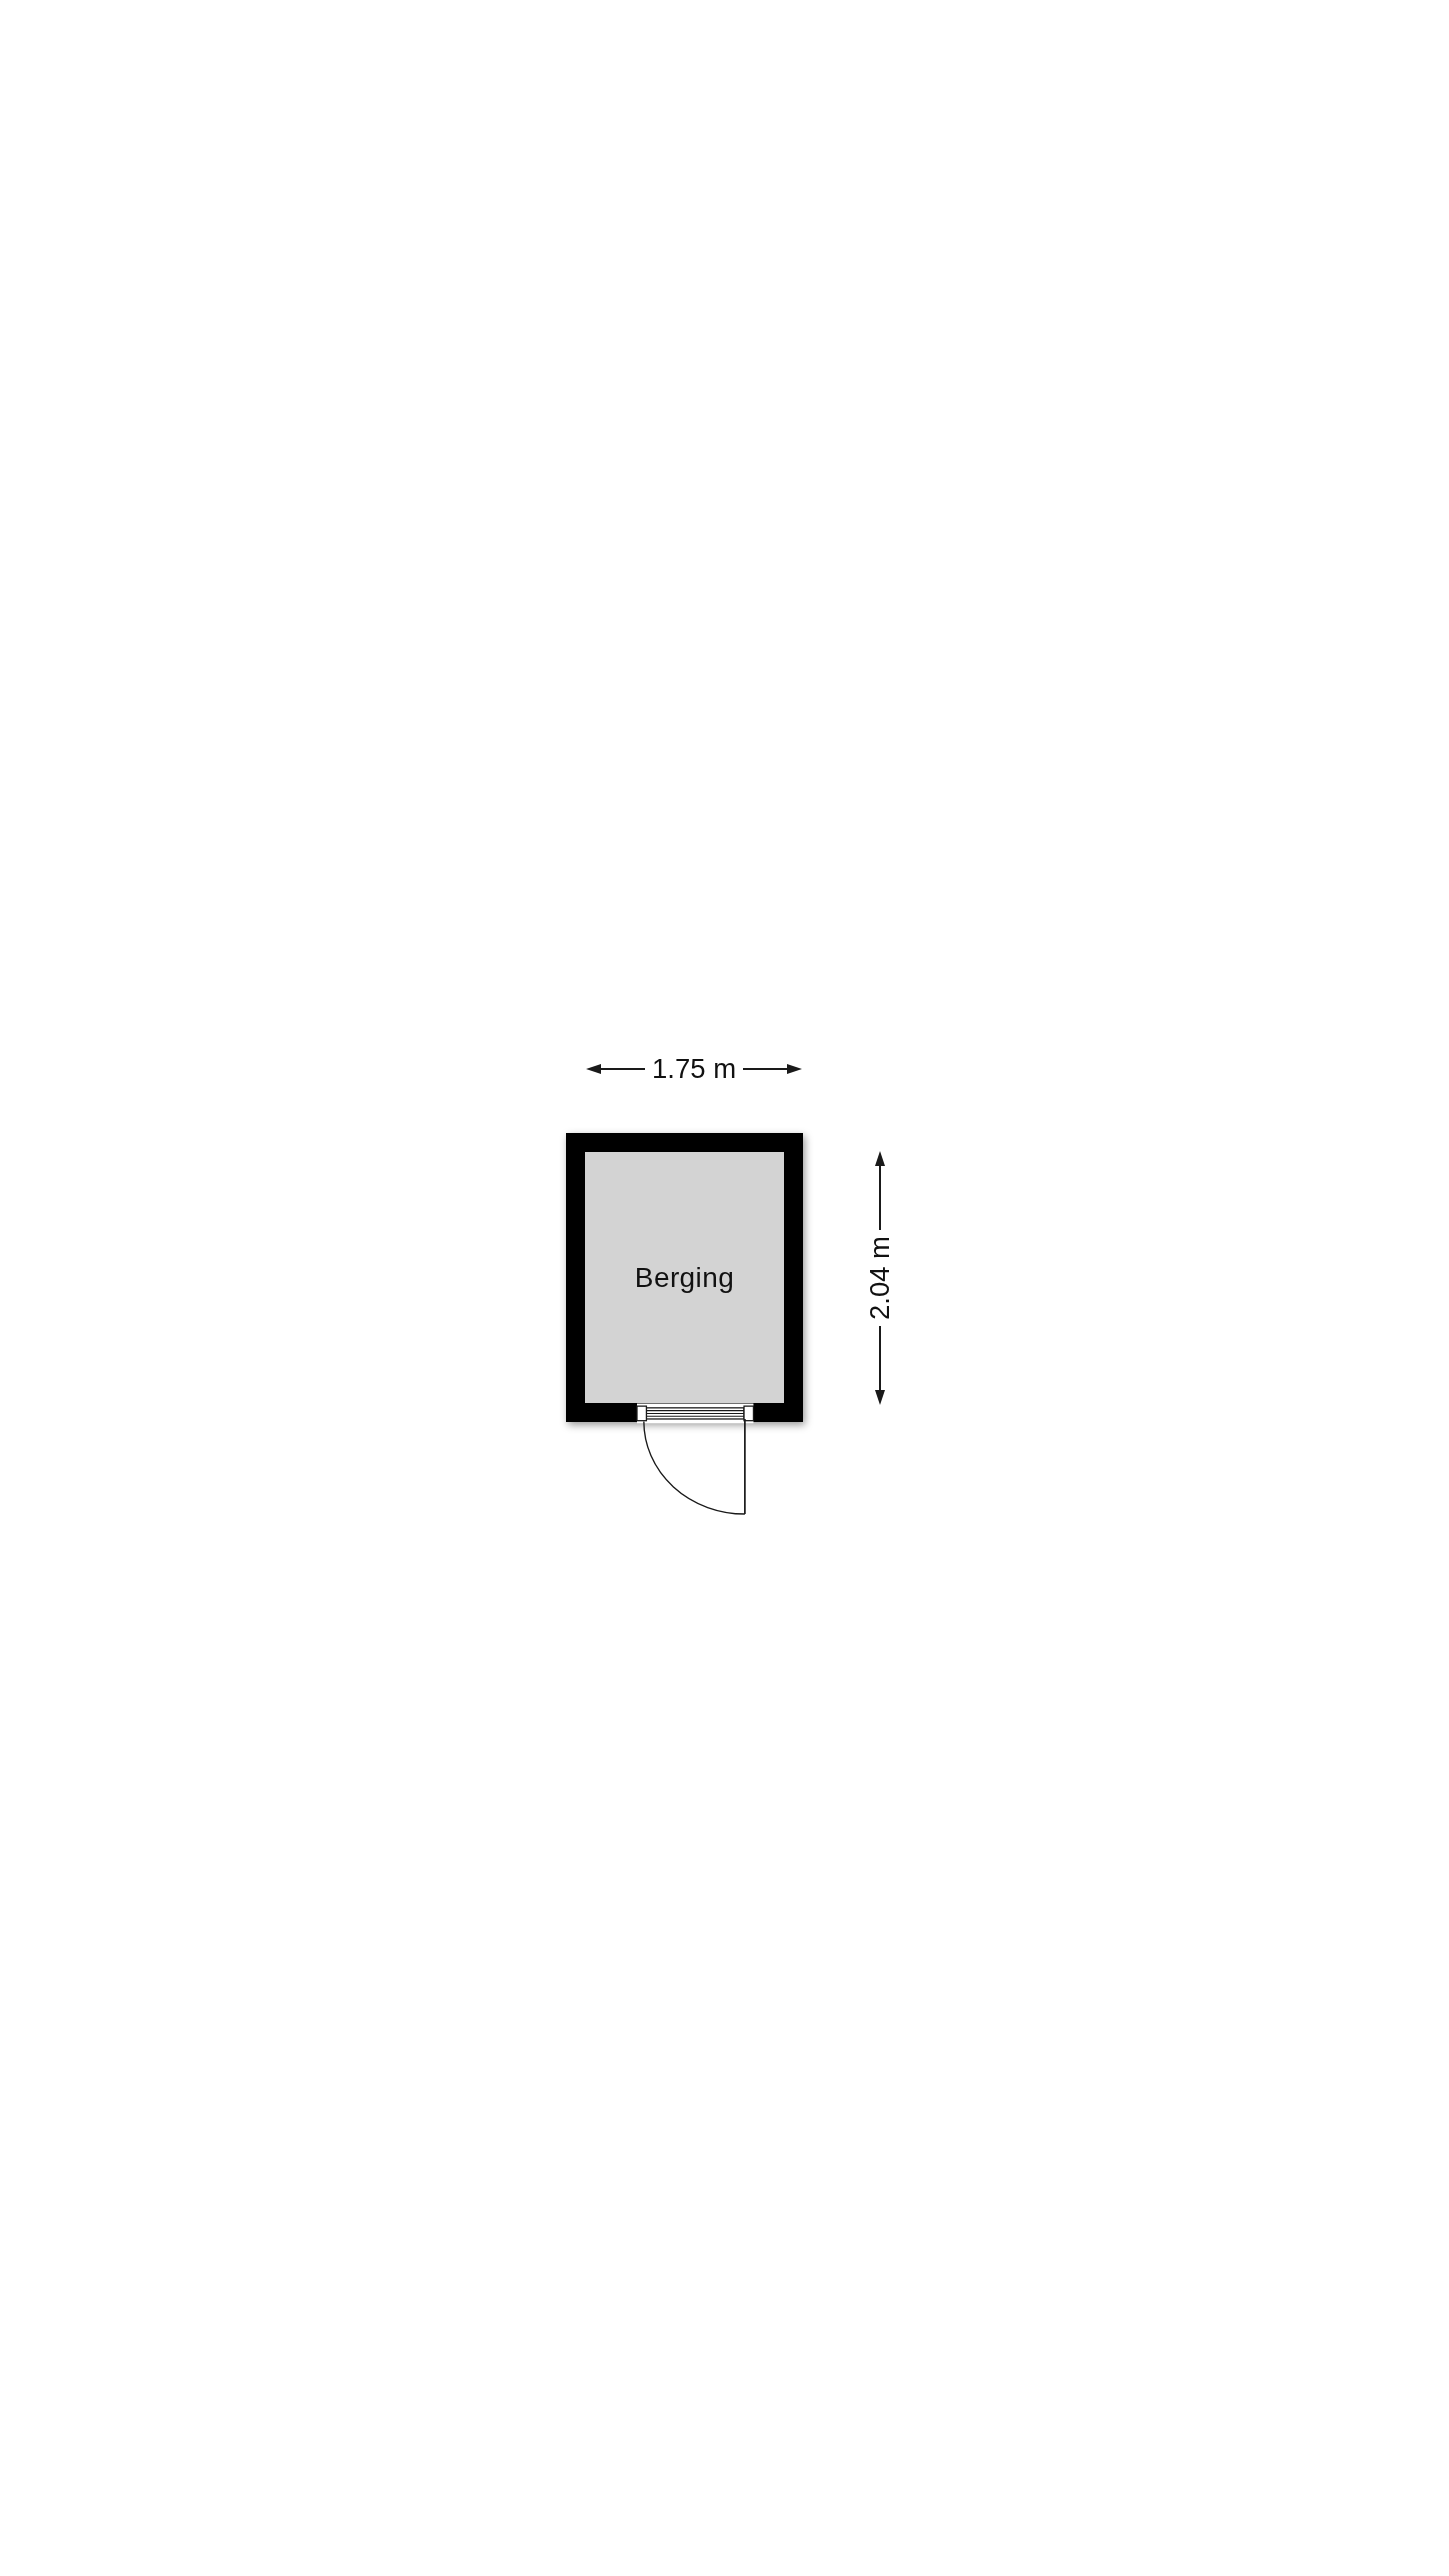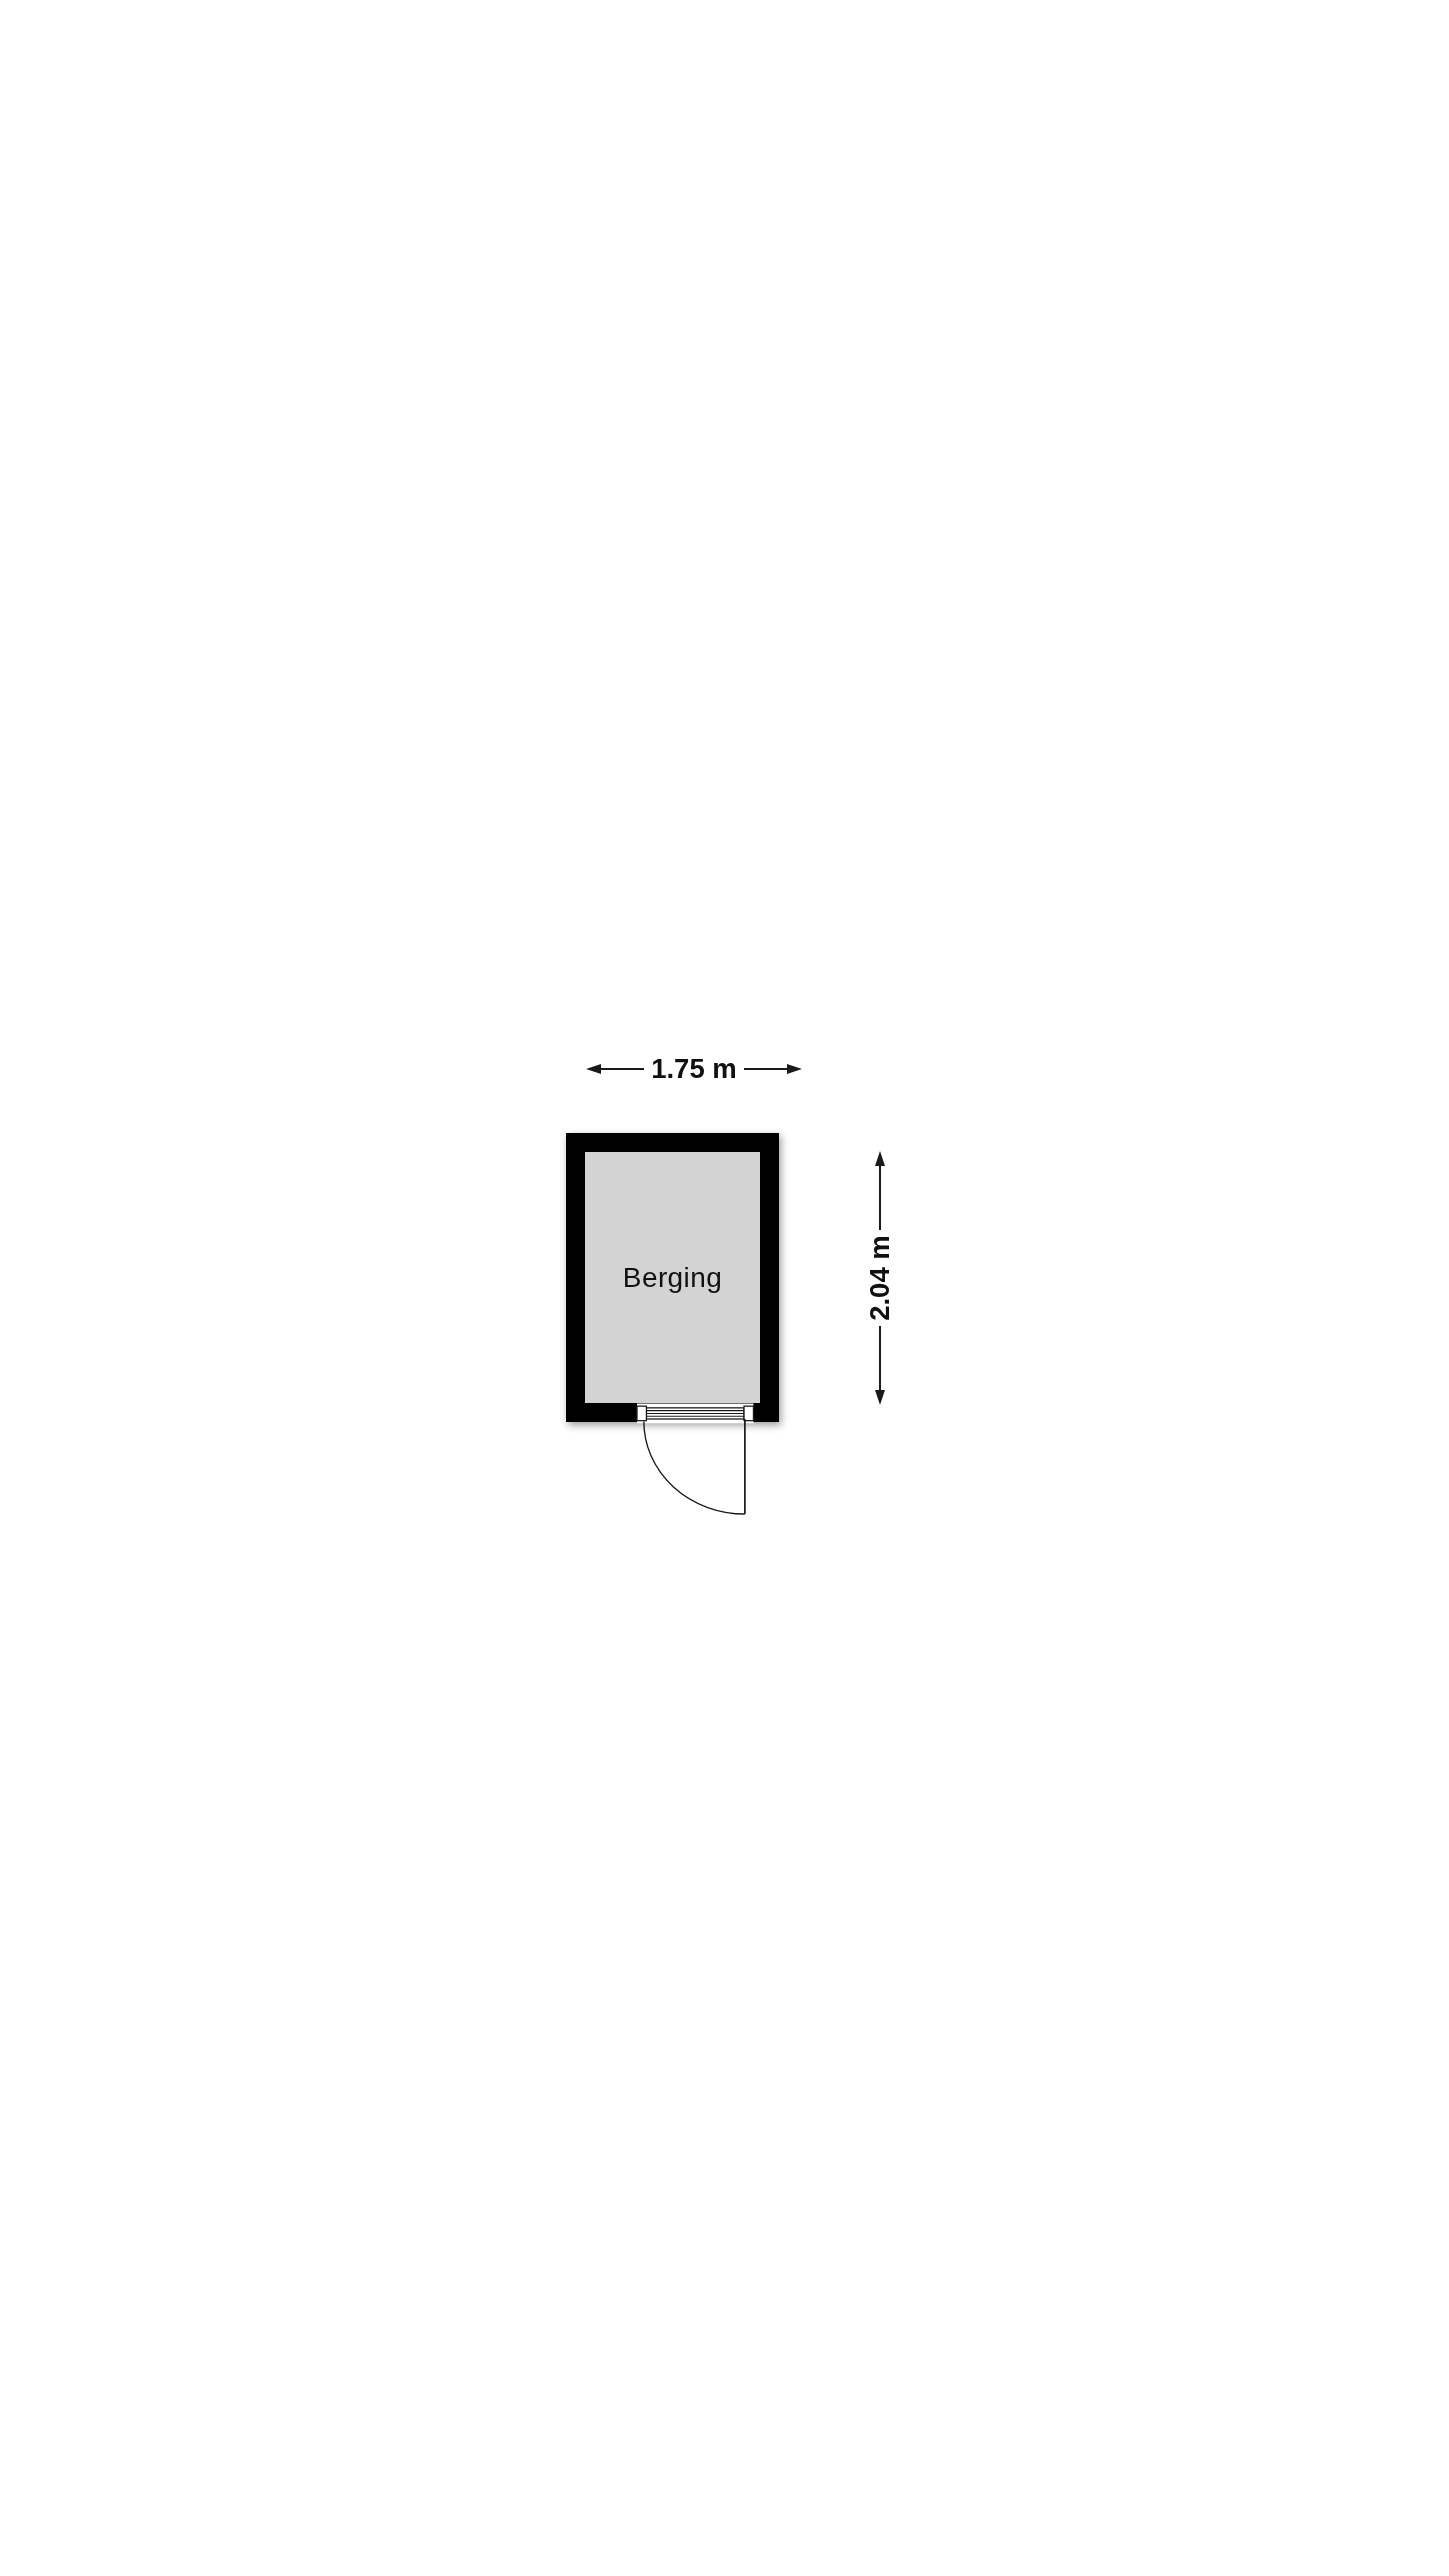--- a/index.html
+++ b/index.html
@@ -19,21 +19,21 @@
     position: absolute;
     left: 0; top: 0;
     width: 1449px; height: 2576px;
   }
 
   
   .room {
     position: absolute;
     left: 566px;
     top: 1133px;
-    width: 213px;
+    width: 237px;
     height: 289px;
     background: var(--wall, #000000);
     box-shadow: 1.7px 2.6px 7.7px var(--shadow, rgba(0,0,0,0.40));
   }
   .room-floor {
     position: absolute;
     left: 19px; top: 19px; right: 19px; bottom: 19px;
     background: var(--floor, #d3d3d3);
     display: flex;
     align-items: center;
@@ -44,21 +44,20 @@
     line-height: 1;
     color: var(--text, #111111);
     letter-spacing: 0.4px;
   }
 
   
   .dim {
     position: absolute;
     display: flex;
     align-items: center;
-    font-weight: bold;
   }
   .dim-h {
     left: 586px;
     top: 1055px;
     width: 216px;
     height: 27.5px;
     flex-direction: row;
   }
   .dim-v {
     left: 866px;

